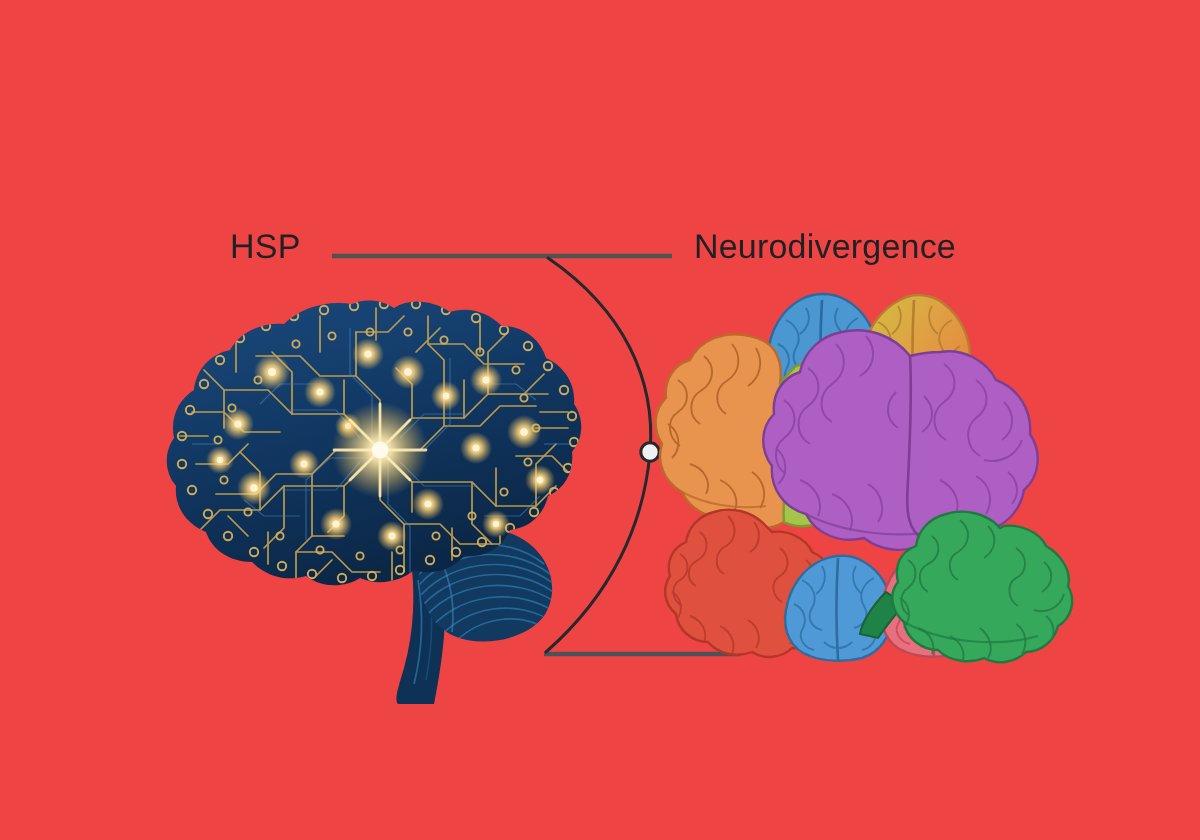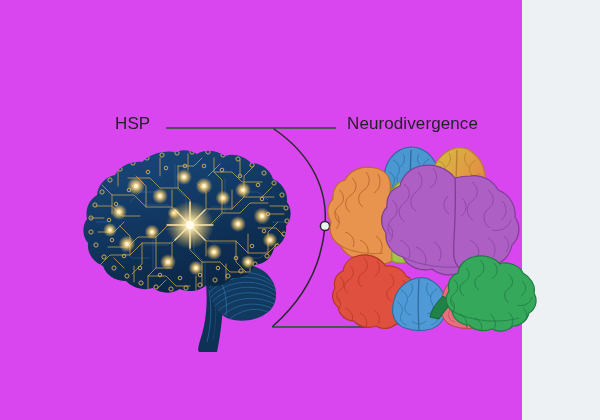--- a/index.html
+++ b/index.html
@@ -8,23 +8,23 @@
   }
   body {
     width: 600px;
     height: 420px;
     overflow: hidden;
     background: #eef1f3;
     font-family: "Liberation Sans", sans-serif;
   }
   #stage {
     position: relative;
-    width: 522px;
+    width: 600px;
     height: 420px;
-    background: #d946ef;
+    background: #ef4444;
   }
   #canvas {
     position: absolute;
     top: 0;
     left: 0;
     width: 600px;
     height: 420px;
   }
   .label {
     position: absolute;

